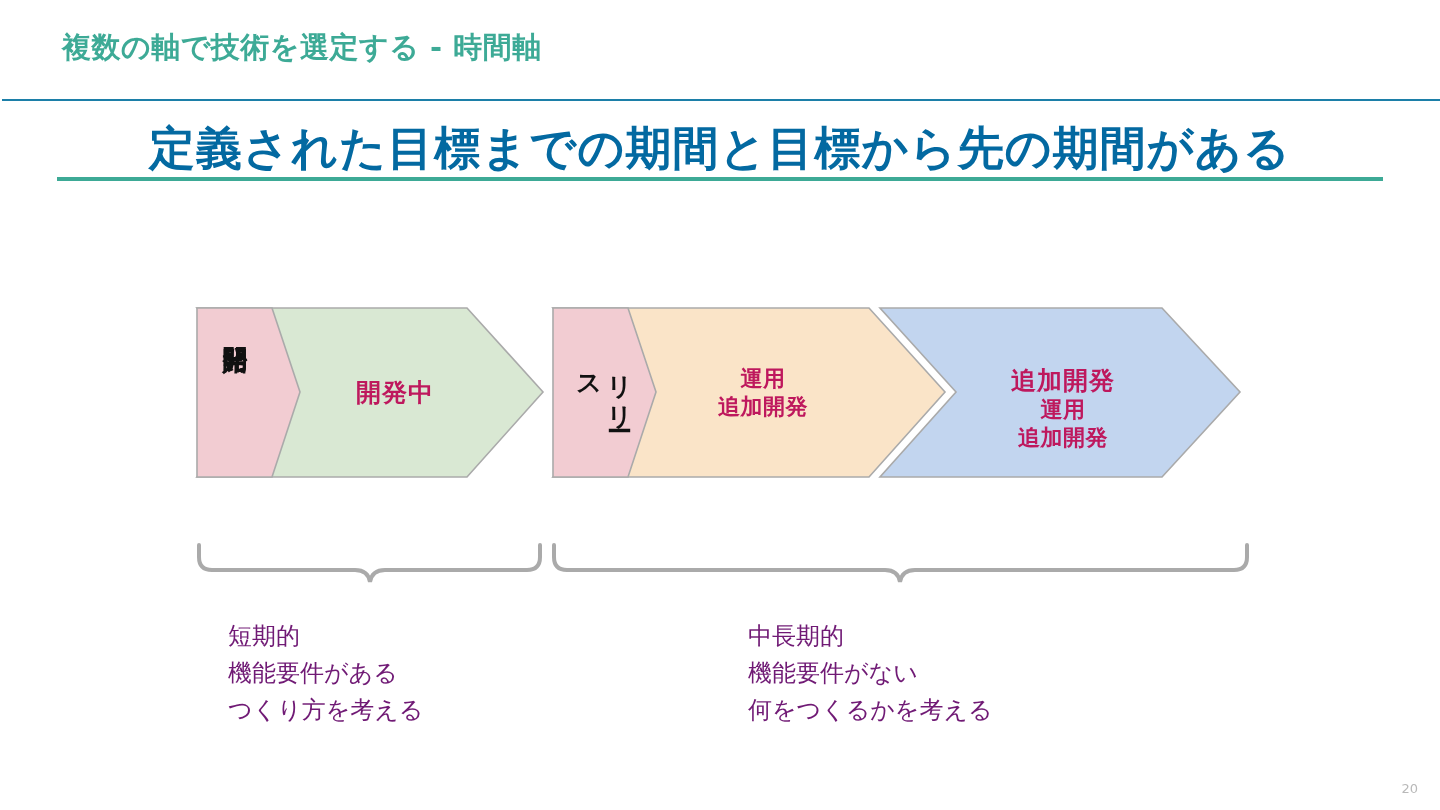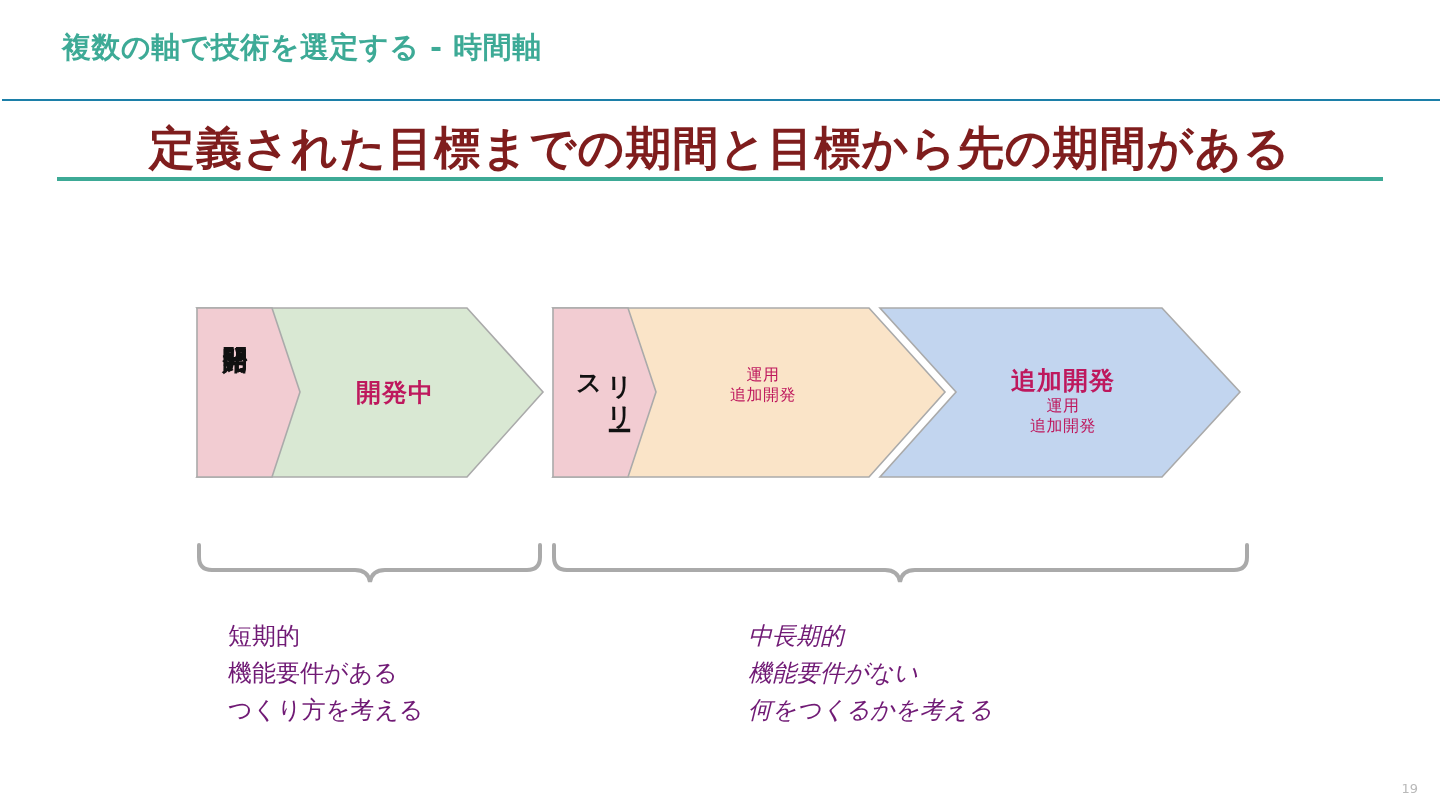--- a/index.html
+++ b/index.html
@@ -44,21 +44,21 @@
 
   
   .main-title {
     position: absolute;
     left: 57px;
     top: 118px;
     width: 1326px;
     text-align: center;
     font-size: 46px;
     font-weight: 700;
-    color: #7f1d1d;
+    color: #0369a1;
     letter-spacing: 1px;
     white-space: nowrap;
   }
   .main-title-rule {
     position: absolute;
     left: 57px;
     top: 177px;
     width: 1326px;
     height: 4px;
     background: #3daa96;
@@ -82,22 +82,22 @@
     color: #be185d;
     pointer-events: none;
   }
   .chev-label .big {
     font-size: 25px;
     font-weight: 700;
     display: block;
     letter-spacing: 1px;
   }
   .chev-label .sub {
-    font-size: 16px;
-    font-weight: 400;
+    font-size: 22px;
+    font-weight: 700;
     display: block;
     letter-spacing: 0.5px;
   }
 
   .vert-label {
     position: absolute;
     writing-mode: vertical-rl;
     text-orientation: upright;
     font-size: 25px;
     font-weight: 700;
@@ -172,17 +172,17 @@
 <div class="chev-label" style="left:958px; top:365px; width:210px;">
   <span class="big">追加開発</span>
   <span class="sub">運用</span>
   <span class="sub">追加開発</span>
 </div>
 
 <div class="caption" style="left:228px; top:618px;">短期的
 機能要件がある
 つくり方を考える</div>
 
-<div class="caption" style="left:748px; top:618px;font-style:italic;">中長期的
+<div class="caption" style="left:748px; top:618px;">中長期的
 機能要件がない
 何をつくるかを考える</div>
 
-<div class="page-number">19</div>
+<div class="page-number">20</div>
 
 </body></html>

